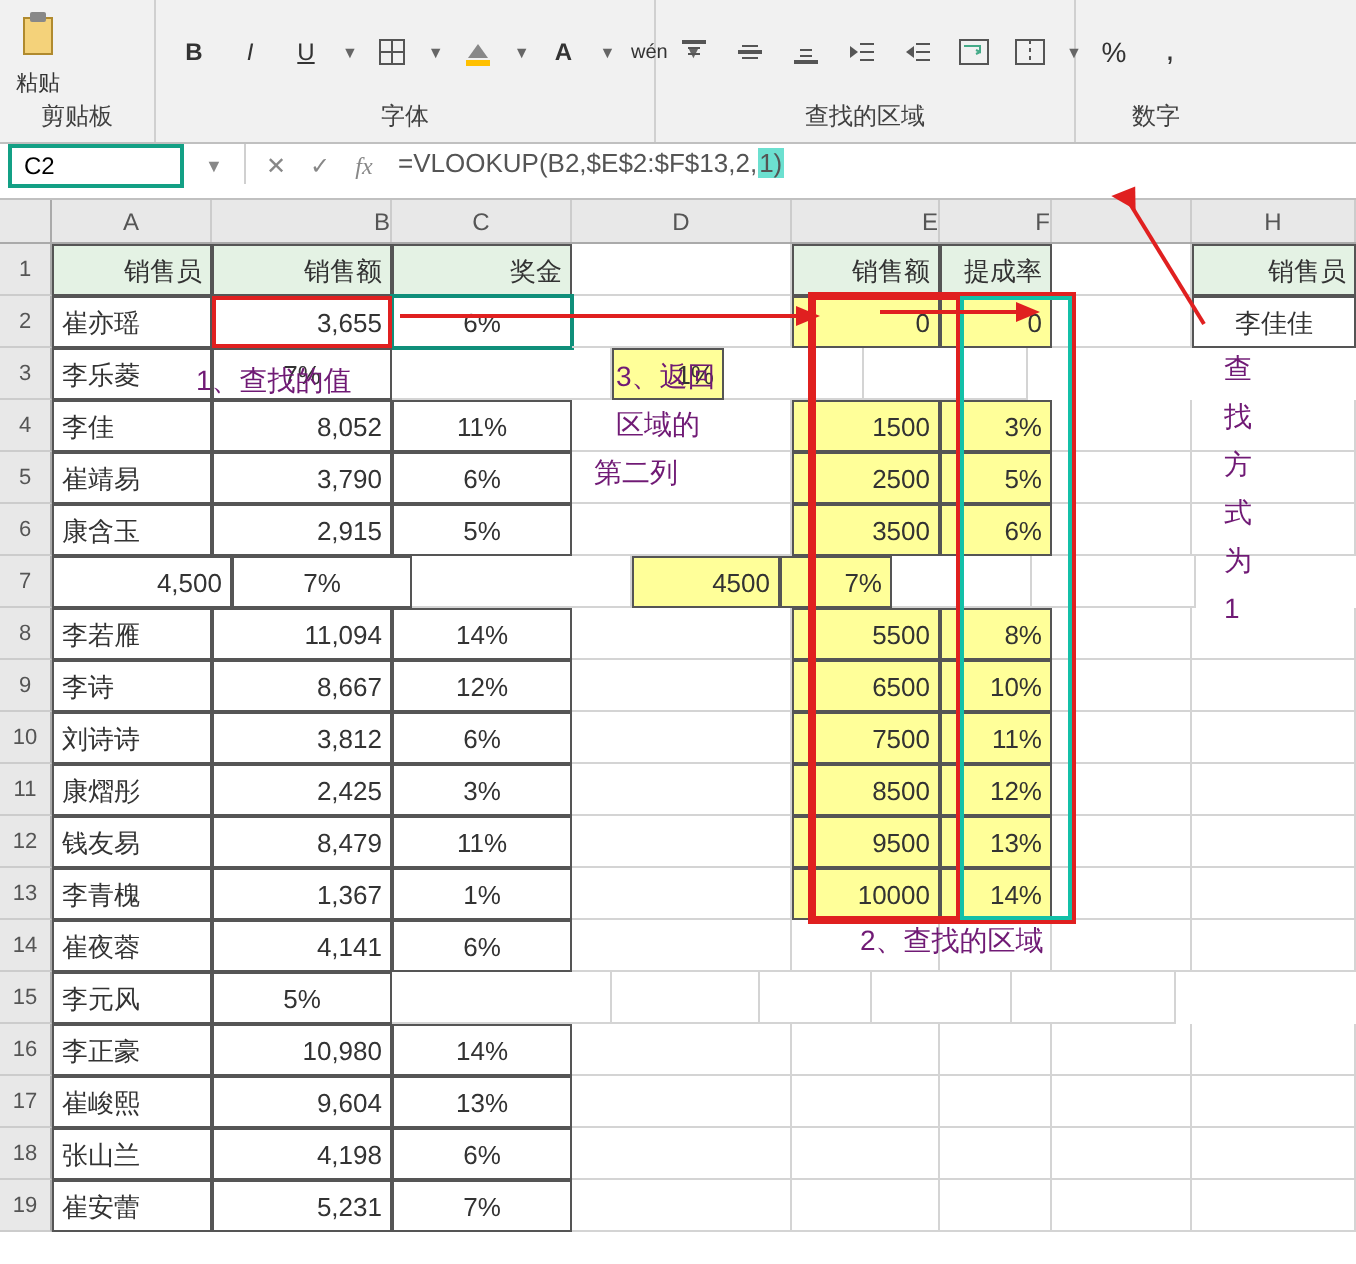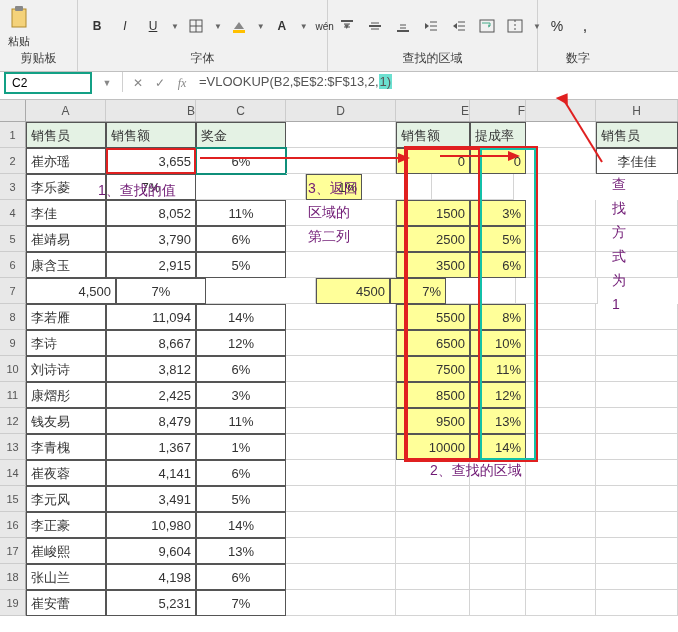--- a/index.html
+++ b/index.html
@@ -24,21 +24,21 @@
 .rh{width:26px;background:#e8e8e8;border-right:1px solid #aaa;border-bottom:1px solid #ccc;text-align:center;line-height:26px;color:#555;font-size:11px}
 .cell{border-right:1px solid #d4d4d4;border-bottom:1px solid #d4d4d4;padding:0 4px;line-height:26px;font-size:13px;overflow:hidden;white-space:nowrap}
 .cA{width:80px}
 .cB{width:90px;text-align:right}
 .cC{width:90px;text-align:center}
 .cD{width:110px}
 .cE{width:74px;text-align:right}
 .cF{width:56px;text-align:right}
 .cG{width:70px}
 .cH{width:82px;text-align:center}
-.hdrcell{background:#e4f2e4;text-align:left;font-weight:500}
+.hdrcell{background:#e4f2e4;text-align:right;font-weight:500}
 .bord{border:1px solid #555!important}
 .yel{background:#ffff99}
 .sel{outline:2px solid #0f8f7a;outline-offset:-1px}
 .annot{position:absolute;color:#701a75;font-size:14px;pointer-events:none;z-index:5}
 .arrow{position:absolute;z-index:4;pointer-events:none}
 svg{display:block}
 </style>
 </head>
 <body>
 
@@ -171,21 +171,21 @@
   <div class="ch cF">F</div>
   <div class="ch cG"></div>
   <div class="ch cH">H</div>
 </div>
 
 <div class="grid" id="grid">
 
   <div class="annot" style="left:98px;top:60px">1、查找的值</div>
   <div class="annot" style="left:308px;top:58px">3、返回</div>
   <div class="annot" style="left:308px;top:82px">区域的</div>
-  <div class="annot" style="left:308px;top:106px">第二列</div>
+  <div class="annot" style="left:297px;top:106px">第二列</div>
   <div class="annot" style="left:430px;top:340px">2、查找的区域</div>
   <div class="annot" style="left:612px;top:54px">查</div>
   <div class="annot" style="left:612px;top:78px">找</div>
   <div class="annot" style="left:612px;top:102px">方</div>
   <div class="annot" style="left:612px;top:126px">式</div>
   <div class="annot" style="left:612px;top:150px">为</div>
   <div class="annot" style="left:612px;top:174px">1</div>
 
   <svg class="arrow" style="left:200px;top:26px" width="210" height="20">
       <line x1="0" y1="10" x2="200" y2="10" stroke="#e02020" stroke-width="2"></line>
@@ -351,21 +351,20 @@
       <div class="cell cC bord">6%</div>
       <div class="cell cD"></div>
       <div class="cell cE"></div>
       <div class="cell cF"></div>
       <div class="cell cG"></div>
       <div class="cell cH"></div>
     </div>
     <div class="row">
       <div class="rh">15</div>
       <div class="cell cA bord">李元风</div>
-      <div class="cell cB bord">3,491</div>
       <div class="cell cC bord">5%</div>
       <div class="cell cD"></div>
       <div class="cell cE"></div>
       <div class="cell cF"></div>
       <div class="cell cG"></div>
       <div class="cell cH"></div>
     </div>
     <div class="row">
       <div class="rh">16</div>
       <div class="cell cA bord">李正豪</div>

